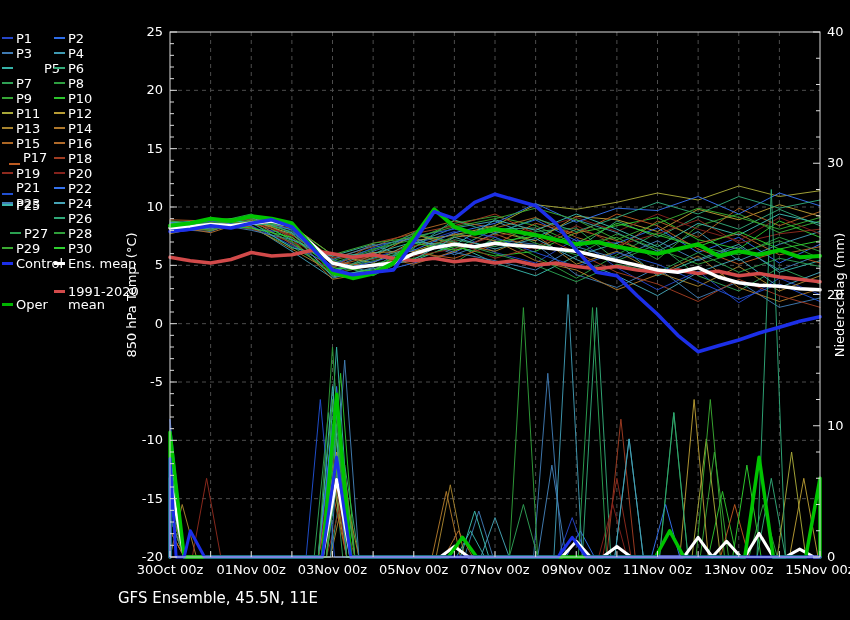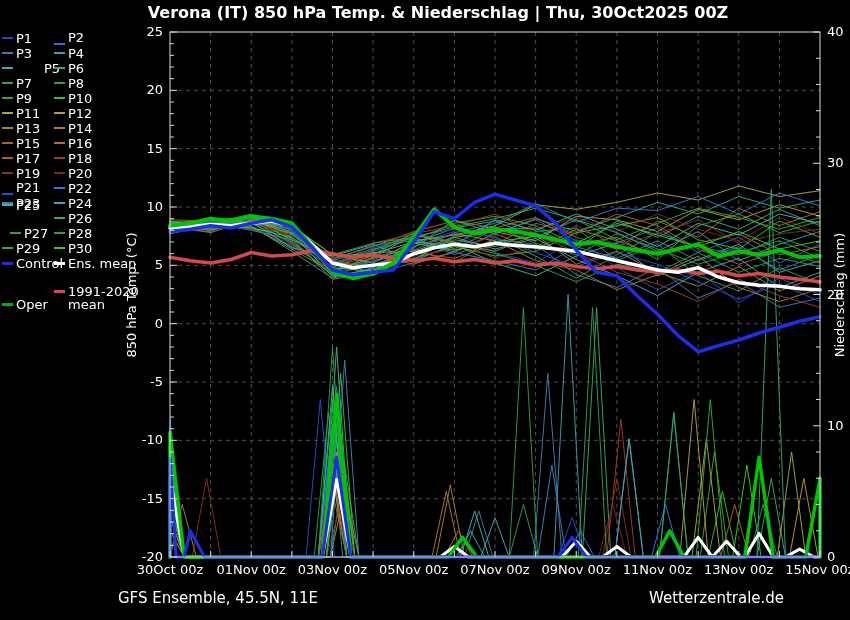--- a/index.html
+++ b/index.html
@@ -17,28 +17,27 @@
   #xlab{position:absolute;left:395px;top:577px;width:200px;text-align:center;font-size:13px;}
   .footer{position:absolute;top:589px;font-size:15px;color:#fff;white-space:nowrap;}
   #footer-left{left:118px;}
   #footer-right{left:649px;}
   svg text{font-family:"DejaVu Sans", sans-serif;fill:#fff;font-size:13px;}
 </style>
 </head>
 <body>
 
 <div id="page">
-  <div id="title">Verona  (IT)  850 hPa Temp. &amp; Niederschlag | Thu, 30Oct2025 00Z</div>
 
   <div id="legend">
       <div class="lg-item" style="left: 2px; top: 31px;">
         <span class="lg-swatch" style="background: rgb(38, 70, 200);"></span>
         <span>P1</span>
       </div>
-      <div class="lg-item" style="left: 54px; top: 31px; align-items: flex-end;">
+      <div class="lg-item" style="left: 54px; top: 31px;">
         <span class="lg-swatch" style="background: rgb(46, 108, 232);"></span>
         <span>P2</span>
       </div>
       <div class="lg-item" style="left: 2px; top: 46px;">
         <span class="lg-swatch" style="background: rgb(63, 122, 178);"></span>
         <span>P3</span>
       </div>
       <div class="lg-item" style="left: 54px; top: 46px; justify-content: flex-end;">
         <span class="lg-swatch" style="background: rgb(63, 154, 178);"></span>
         <span>P4</span>
@@ -84,21 +83,21 @@
         <span>P14</span>
       </div>
       <div class="lg-item" style="left: 2px; top: 136px;">
         <span class="lg-swatch" style="background: rgb(172, 102, 36);"></span>
         <span>P15</span>
       </div>
       <div class="lg-item" style="left: 54px; top: 136px;">
         <span class="lg-swatch" style="background: rgb(176, 106, 42);"></span>
         <span>P16</span>
       </div>
-      <div class="lg-item" style="left: 2px; top: 151px;">
+      <div class="lg-item" style="left: 9px; top: 151px; align-items: flex-end;">
         <span class="lg-swatch" style="background: rgb(188, 90, 32);"></span>
         <span>P17</span>
       </div>
       <div class="lg-item" style="left: 54px; top: 151px;">
         <span class="lg-swatch" style="background: rgb(160, 60, 34);"></span>
         <span>P18</span>
       </div>
       <div class="lg-item" style="left: 2px; top: 166px;">
         <span class="lg-swatch" style="background: rgb(142, 42, 30);"></span>
         <span>P19</span>
@@ -367,14 +366,13 @@
       <text x="576.25" y="574" text-anchor="middle">09Nov 00z</text>
       <text x="657.5" y="574" text-anchor="middle">11Nov 00z</text>
       <text x="738.75" y="574" text-anchor="middle">13Nov 00z</text>
       <text x="820" y="574" text-anchor="middle">15Nov 00z</text>
     </svg>
 
   <div id="ylab-left" class="ylab">850 hPa Temp. (°C)</div>
   <div id="ylab-right" class="ylab">Niederschlag (mm)</div>
 
   <div id="footer-left" class="footer">GFS Ensemble, 45.5N, 11E</div>
-  <div id="footer-right" class="footer">Wetterzentrale.de</div>
 </div>
 
 </body></html>

